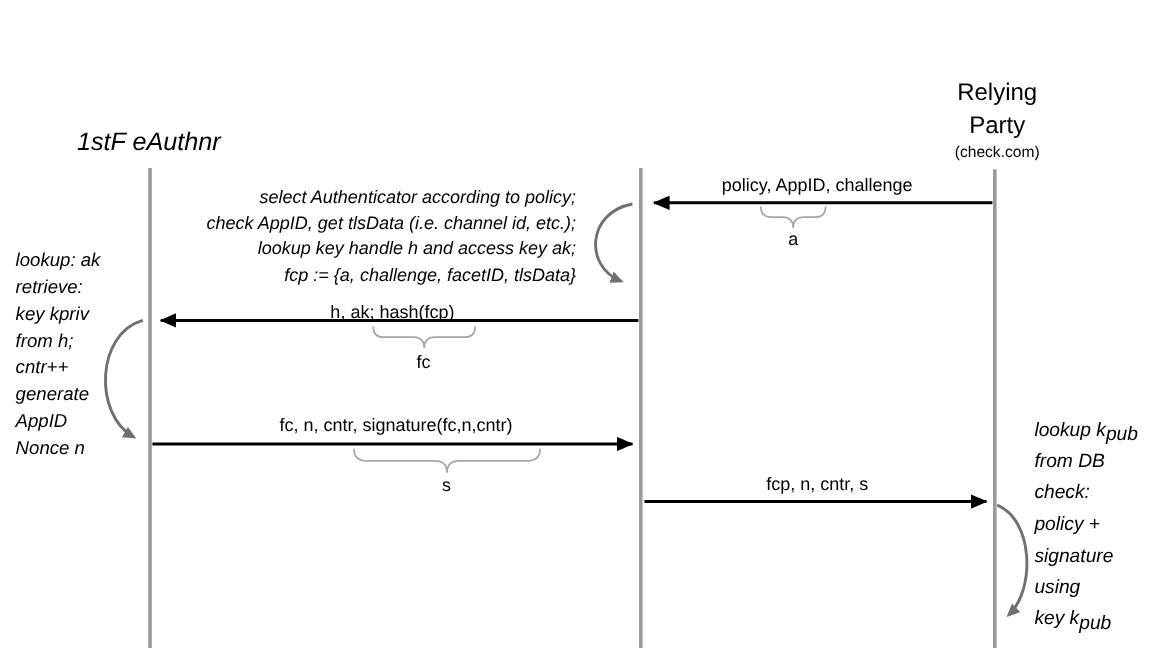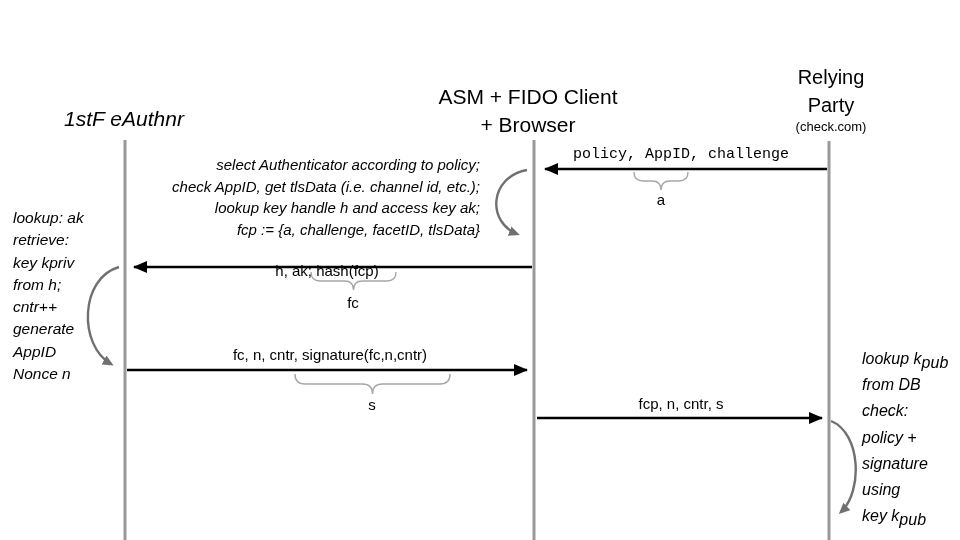--- a/index.html
+++ b/index.html
@@ -22,24 +22,20 @@
 </head>
 <body>
 
 <div class="stage">
 
 
   <div class="abs actor-label" style="left:124px;top:105px;font-style:italic;">
     <div>1stF eAuthnr</div>
   </div>
 
-  <div class="abs actor-label" style="left:528px;top:83px;">
-    <div>ASM + FIDO Client</div>
-    <div>+ Browser</div>
-  </div>
 
   <div class="abs actor-label" style="left:831px;top:63px;font-size:20px;">
     <div>Relying</div>
     <div>Party</div>
     <div class="sub">(check.com)</div>
   </div>
 
   <svg class="abs svg-layer" viewBox="0 0 960 540">
     <defs>
       <marker id="headBlack" markerUnits="userSpaceOnUse" markerWidth="14" markerHeight="12" refX="13" refY="6" orient="auto">
@@ -61,24 +57,24 @@
 
     <path d="M527 170 C489 177 487 222 517 234" fill="none" stroke="#707070" stroke-width="2.4" marker-end="url(#headGray)"></path>
     <path d="M119 267 C80 278 78 345 111 364" fill="none" stroke="#707070" stroke-width="2.4" marker-end="url(#headGray)"></path>
     <path d="M831 421 C861 433 863 491 841 512" fill="none" stroke="#707070" stroke-width="2.4" marker-end="url(#headGray)"></path>
 
     <path d="M634 172 Q634 181 643 181 L652 181 Q661 181 661 190 Q661 181 670 181 L679 181 Q688 181 688 172" fill="none" stroke="#a6a6a6" stroke-width="1.4"></path>
     <path d="M311 272 Q311 281 320 281 L344.5 281 Q353.5 281 353.5 290 Q353.5 281 362.5 281 L387 281 Q396 281 396 272" fill="none" stroke="#a6a6a6" stroke-width="1.4"></path>
     <path d="M295 374 Q295 384 305 384 L362.5 384 Q372.5 384 372.5 394 Q372.5 384 382.5 384 L440 384 Q450 384 450 374" fill="none" stroke="#a6a6a6" stroke-width="1.4"></path>
   </svg>
 
-  <div class="abs msg-label" style="left:681px;top:146px;font-family:Liberation Mono, monospace;">policy, AppID, challenge</div>
+  <div class="abs msg-label" style="left:681px;top:146px;">policy, AppID, challenge</div>
   <div class="abs brace-label" style="left:661px;top:191px;">a</div>
 
-  <div class="abs msg-label" style="left:327px;top:262px;text-align:center;">h, ak; hash(fcp)</div>
+  <div class="abs msg-label" style="left:327px;top:252px;text-align:center;">h, ak; hash(fcp)</div>
   <div class="abs brace-label" style="left:353px;top:294px;">fc</div>
 
   <div class="abs msg-label" style="left:330px;top:346px;">fc, n, cntr, signature(fc,n,cntr)</div>
   <div class="abs brace-label" style="left:372px;top:396px;">s</div>
 
   <div class="abs msg-label" style="left:681px;top:395px;">fcp, n, cntr, s</div>
 
   <div class="abs note note-client">
     <div>select Authenticator according to policy;</div>
     <div>check AppID, get tlsData (i.e. channel id, etc.);</div>

